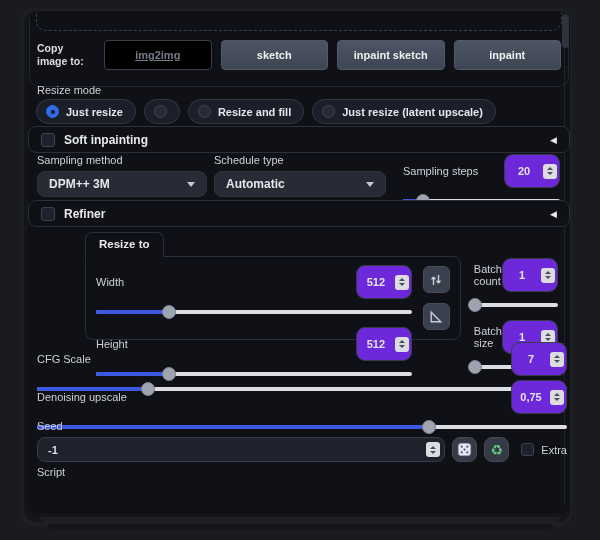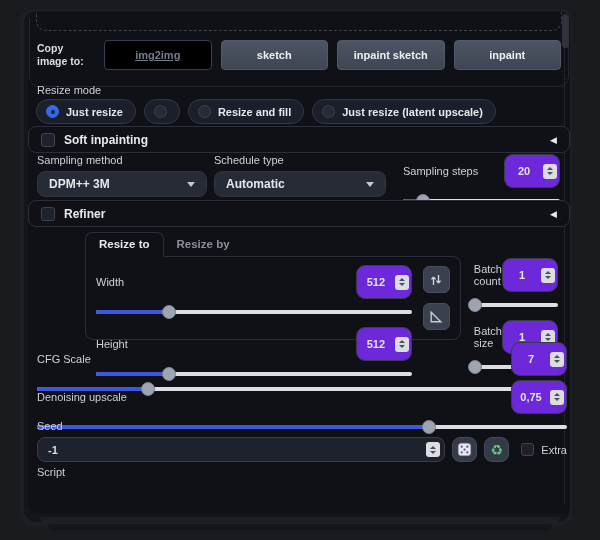--- a/index.html
+++ b/index.html
@@ -203,21 +203,20 @@
   <div class="accordion acc-refiner">
     <span class="checkbox"></span>
     <span class="acc-label">Refiner</span>
     <span class="acc-arrow">◀</span>
   </div>
 
   <div class="resize-area">
     <div class="resize-left">
       <div class="tabs">
         <div class="tab active">Resize to</div>
-        <div class="tab inactive">Resize by</div>
       </div>
       <div class="resize-box">
         <div class="wh-col">
           <div class="wh-row">
             <div class="sec-label">Width</div>
             <div class="num-input">
               <span class="num-val">512</span>
               <span class="spin">
                   <i class="up"></i>
                   <i class="dn"></i>

